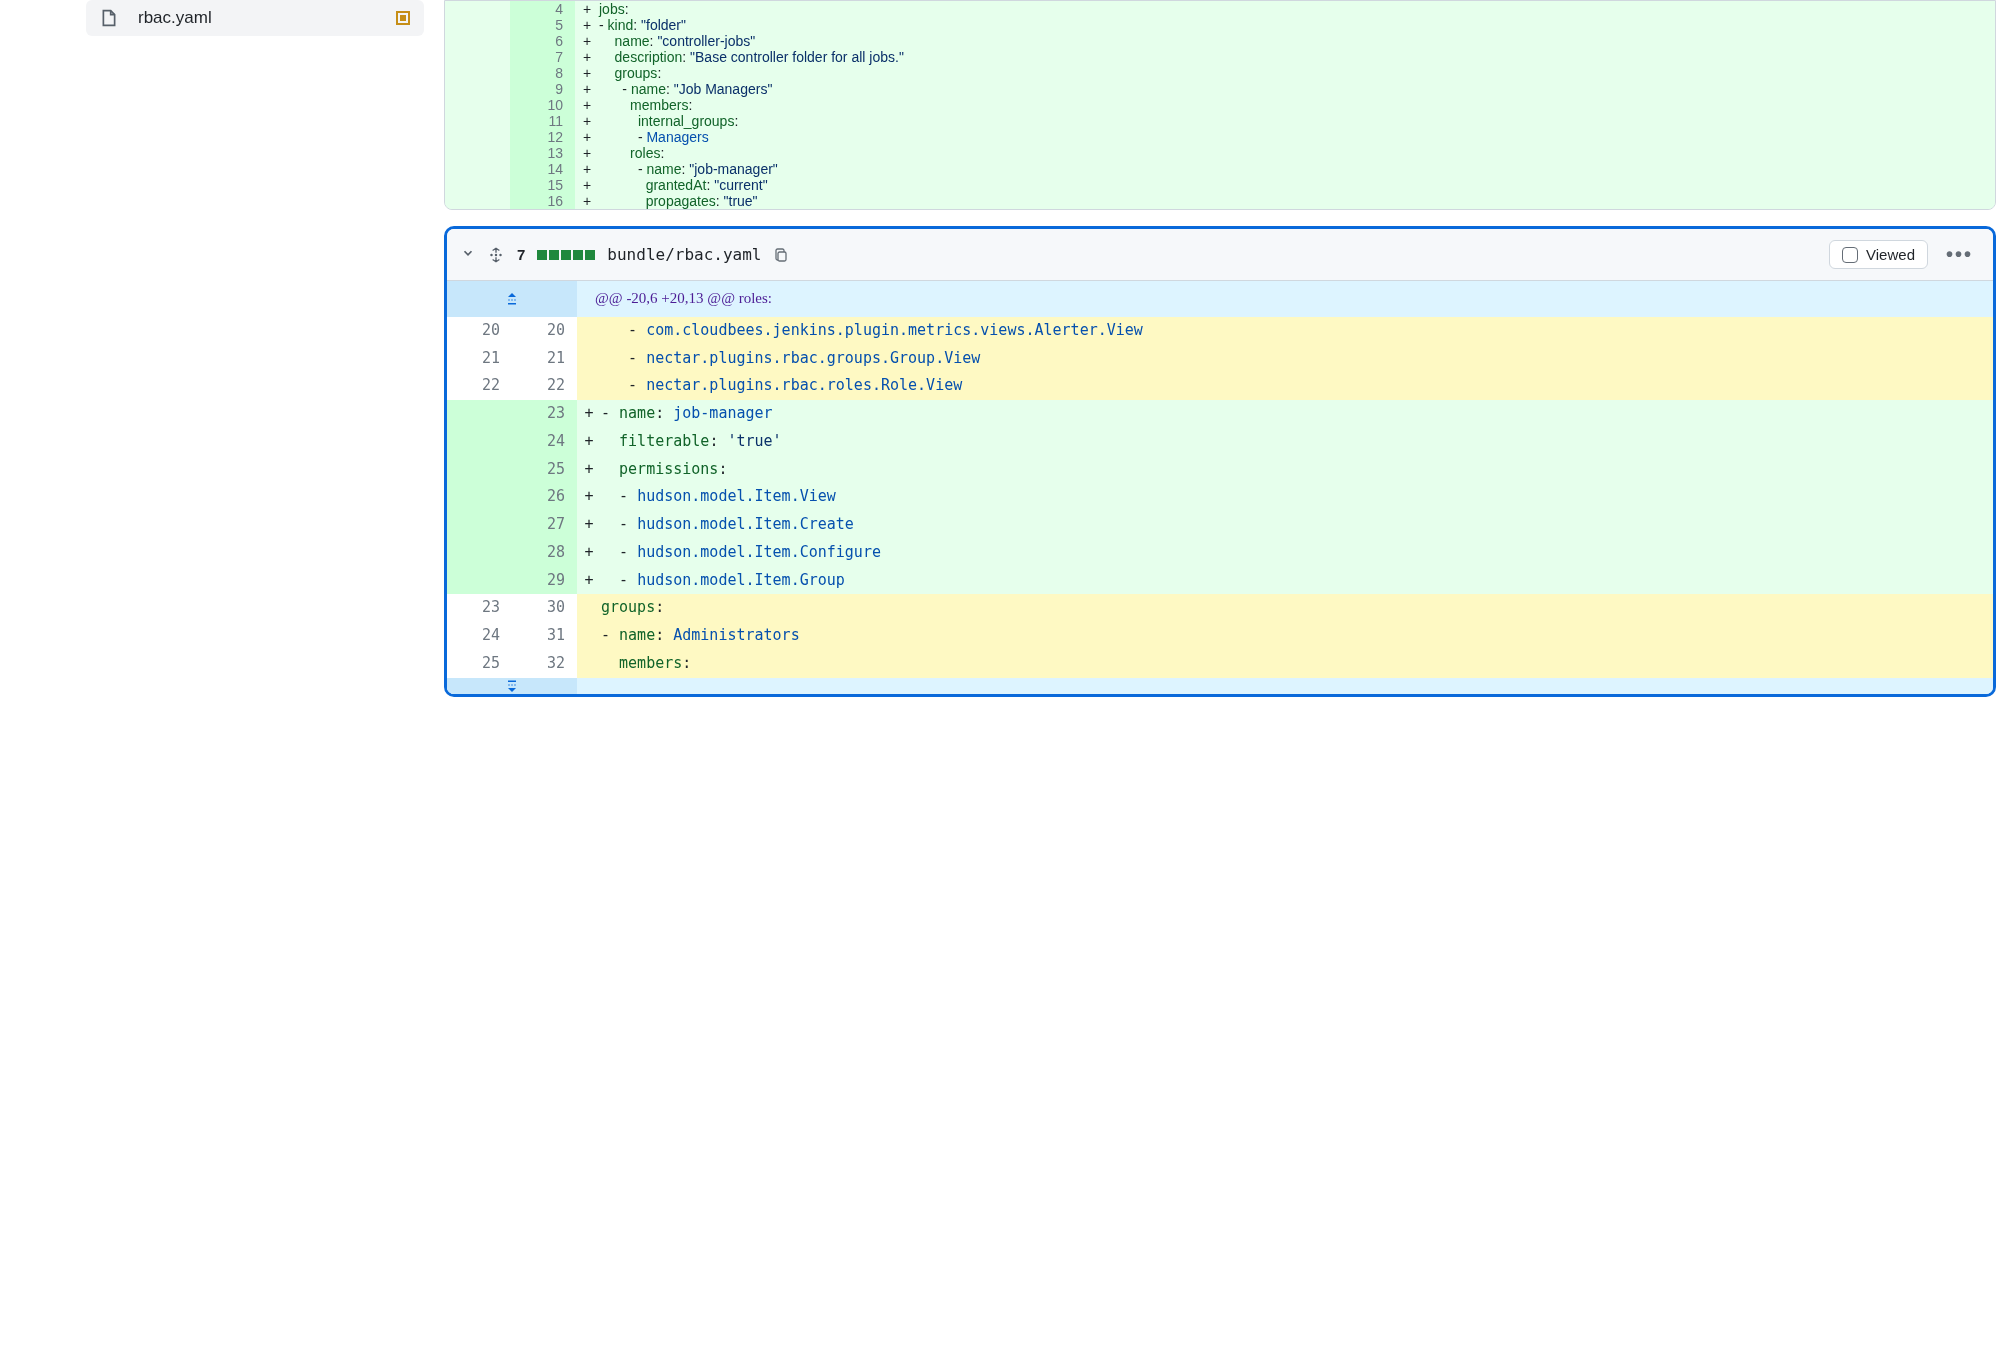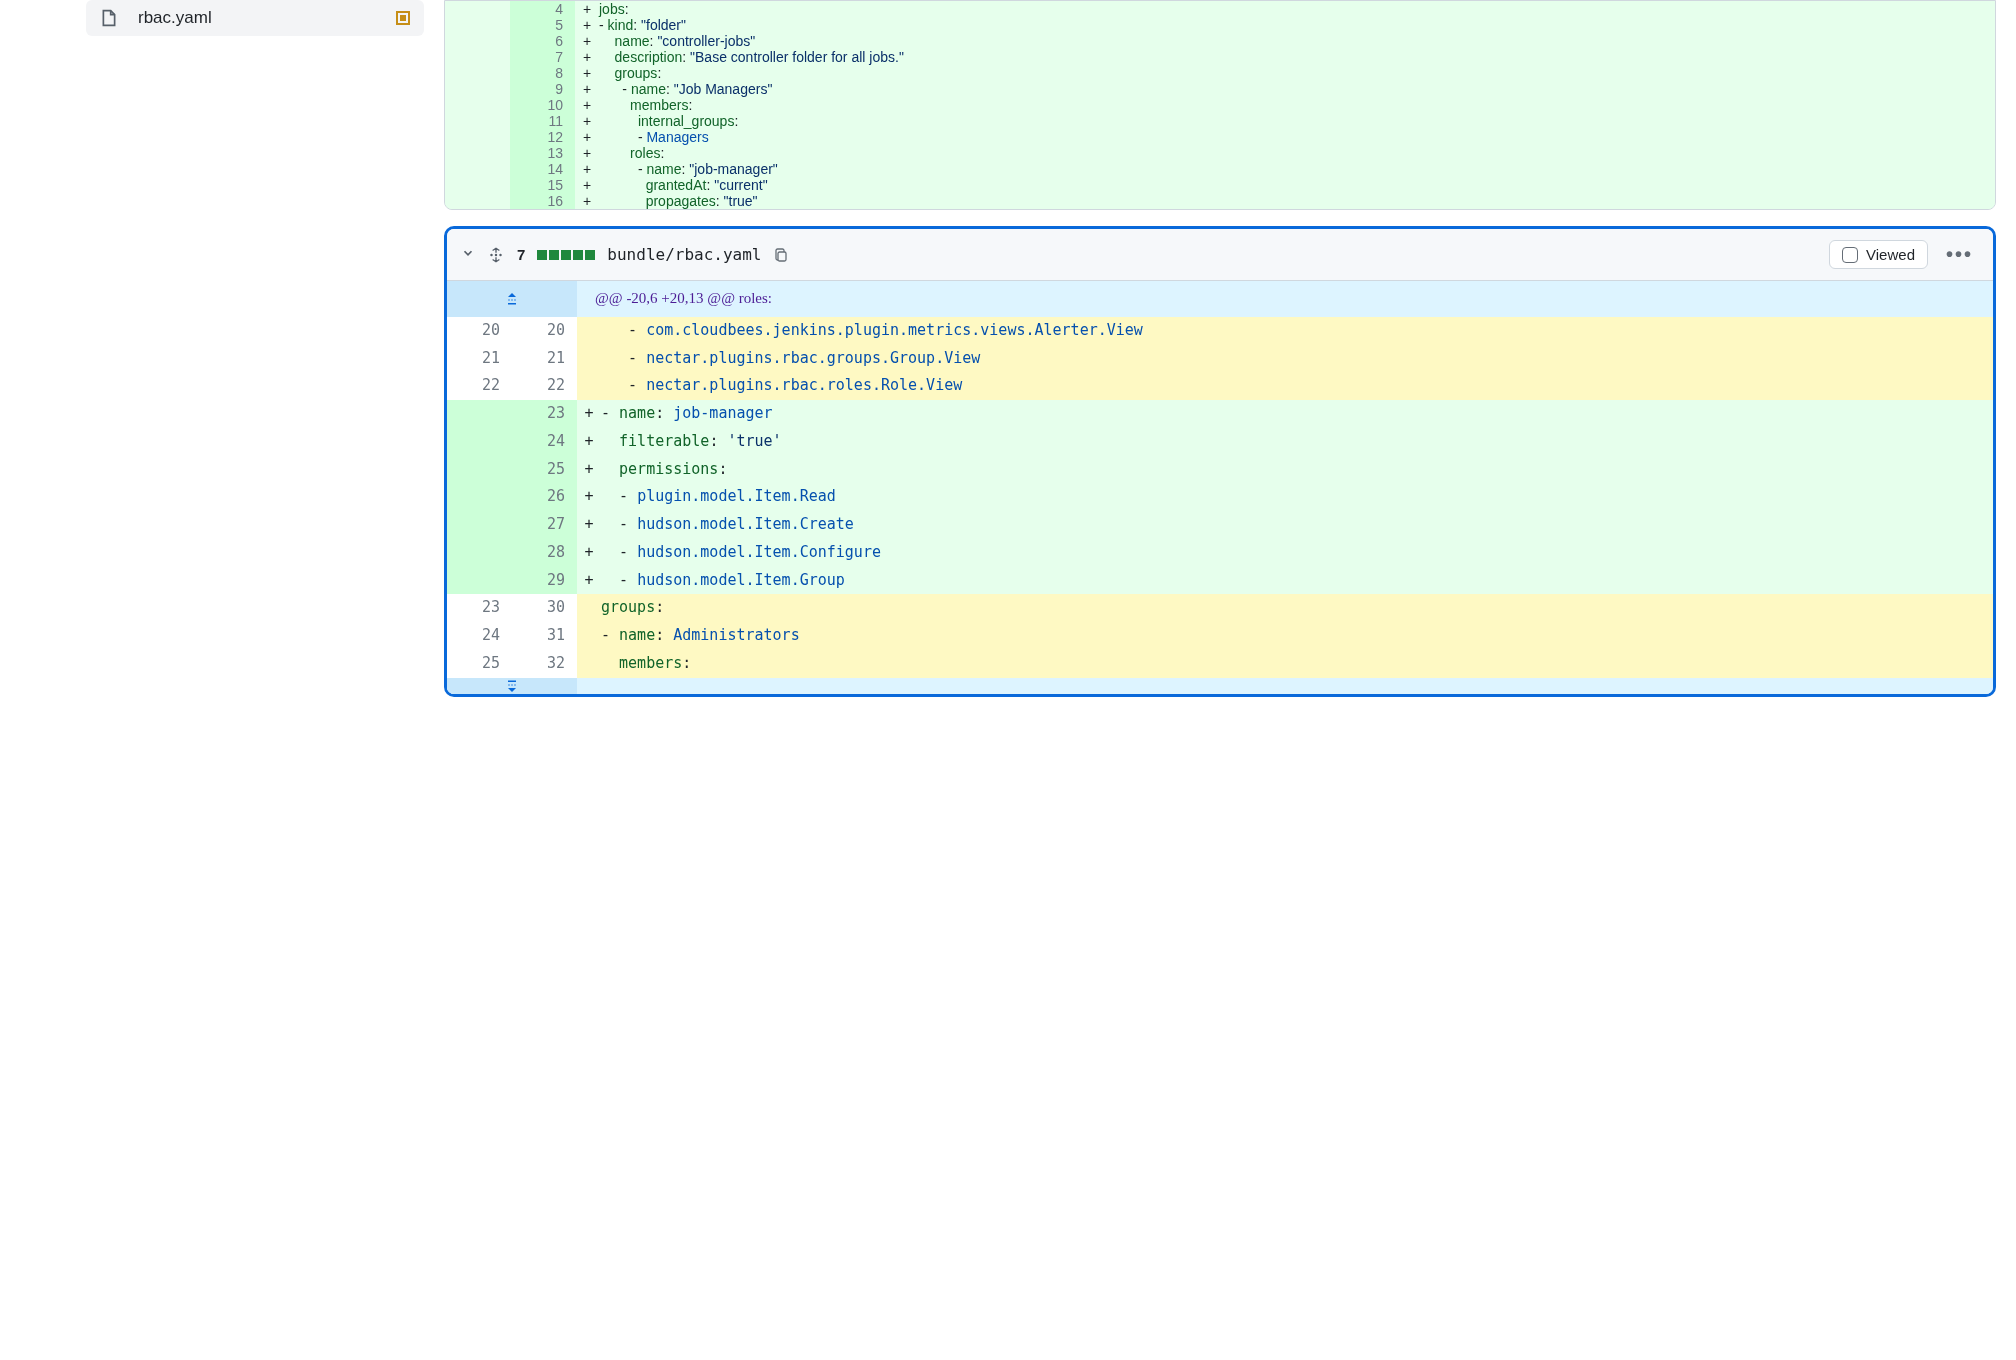--- a/index.html
+++ b/index.html
@@ -375,21 +375,21 @@
             <div class="code-row add">
               <div class="ln lnL"></div>
               <div class="ln lnR">25</div>
               <div class="marker">+</div>
               <div class="code-content"><span class="tok-key">  permissions</span><span class="tok-plain">:</span></div>
             </div>
             <div class="code-row add">
               <div class="ln lnL"></div>
               <div class="ln lnR">26</div>
               <div class="marker">+</div>
-              <div class="code-content"><span class="tok-plain">  - </span><span class="tok-user">plugin.model.Item.Read</span></div>
+              <div class="code-content"><span class="tok-plain">  - </span><span class="tok-user">hudson.model.Item.View</span></div>
             </div>
             <div class="code-row add">
               <div class="ln lnL"></div>
               <div class="ln lnR">27</div>
               <div class="marker">+</div>
               <div class="code-content"><span class="tok-plain">  - </span><span class="tok-user">hudson.model.Item.Create</span></div>
             </div>
             <div class="code-row add">
               <div class="ln lnL"></div>
               <div class="ln lnR">28</div>

